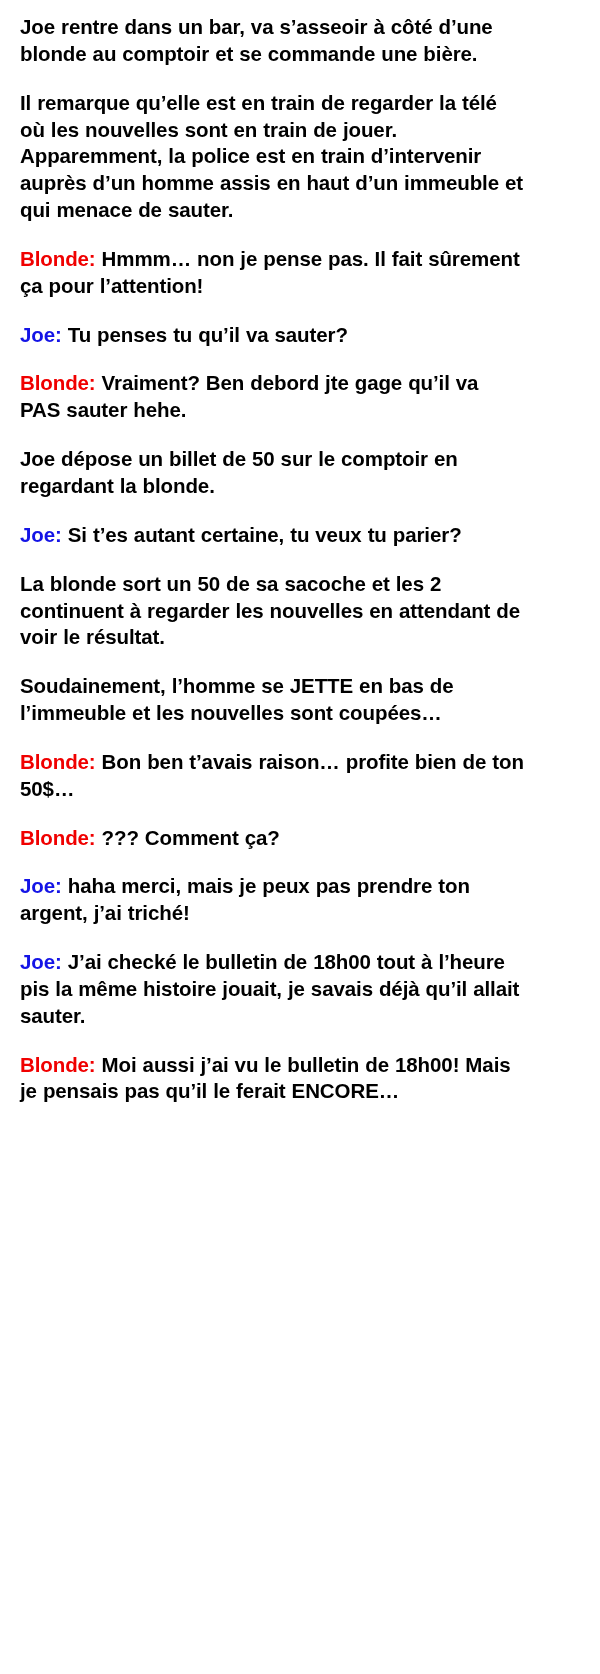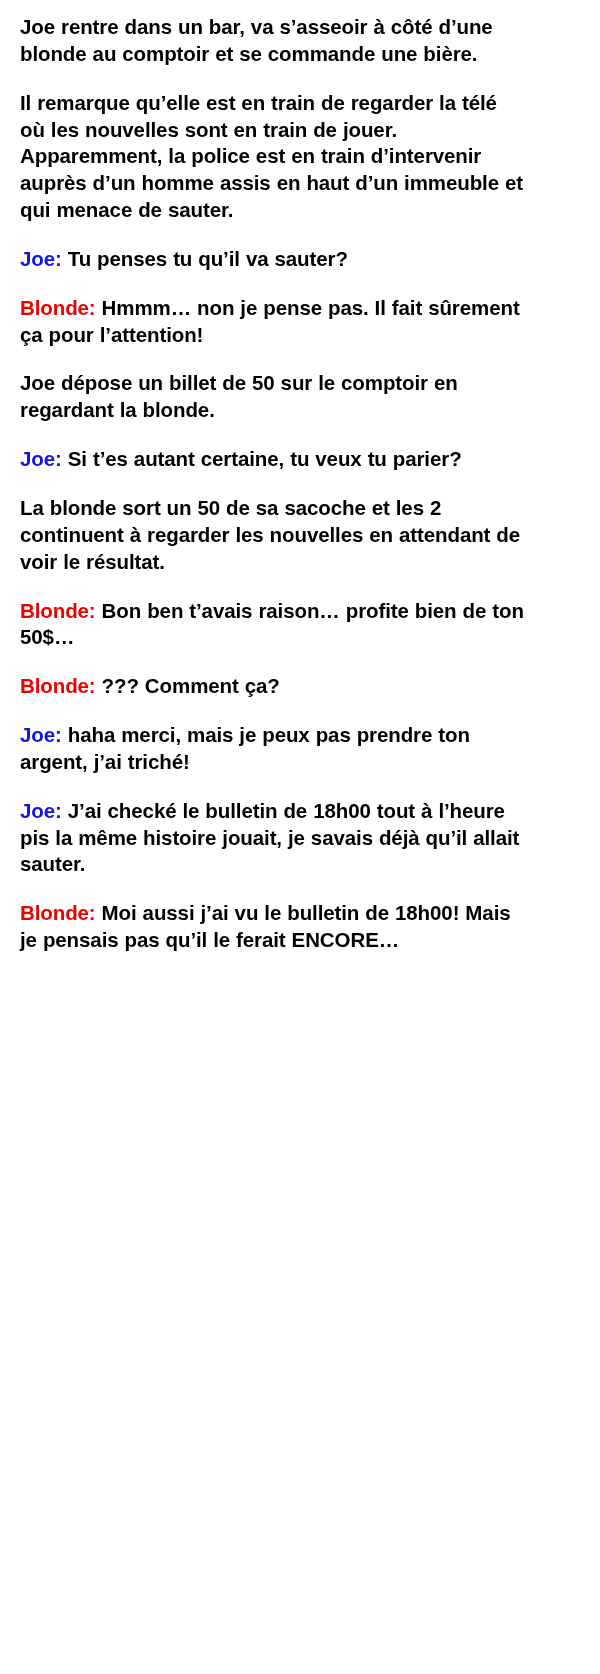--- a/index.html
+++ b/index.html
@@ -43,23 +43,25 @@
     color: #000000;
   }
 </style>
 </head>
 <body>
 
 <div class="joke-sheet">
 
 <p class="para"><span class="line-text">Joe rentre dans un bar, va s’asseoir à côté d’une blonde au comptoir et se commande une bière.</span></p>
     <p class="para"><span class="line-text">Il remarque qu’elle est en train de regarder la télé où les nouvelles sont en train de jouer. Apparemment, la police est en train d’intervenir auprès d’un homme assis en haut d’un immeuble et qui menace de sauter.</span></p>
+    <p class="para"><span class="speaker speaker-blonde">Blonde:</span> <span class="line-text">Hmmm… non je pense pas. Il fait sûrement ça pour l’attention!</span></p>
     <p class="para"><span class="speaker speaker-joe">Joe:</span> <span class="line-text">Tu penses tu qu’il va sauter?</span></p>
-    <p class="para"><span class="speaker speaker-blonde">Blonde:</span> <span class="line-text">Hmmm… non je pense pas. Il fait sûrement ça pour l’attention!</span></p>
+    <p class="para"><span class="speaker speaker-blonde">Blonde:</span> <span class="line-text">Vraiment? Ben debord jte gage qu’il va PAS sauter hehe.</span></p>
     <p class="para"><span class="line-text">Joe dépose un billet de 50 sur le comptoir en regardant la blonde.</span></p>
     <p class="para"><span class="speaker speaker-joe">Joe:</span> <span class="line-text">Si t’es autant certaine, tu veux tu parier?</span></p>
     <p class="para"><span class="line-text">La blonde sort un 50 de sa sacoche et les 2 continuent à regarder les nouvelles en attendant de voir le résultat.</span></p>
+    <p class="para"><span class="line-text">Soudainement, l’homme se JETTE en bas de l’immeuble et les nouvelles sont coupées…</span></p>
     <p class="para"><span class="speaker speaker-blonde">Blonde:</span> <span class="line-text">Bon ben t’avais raison… profite bien de ton 50$…</span></p>
     <p class="para"><span class="speaker speaker-blonde">Blonde:</span> <span class="line-text">??? Comment ça?</span></p>
     <p class="para"><span class="speaker speaker-joe">Joe:</span> <span class="line-text">haha merci, mais je peux pas prendre ton argent, j’ai triché!</span></p>
     <p class="para"><span class="speaker speaker-joe">Joe:</span> <span class="line-text">J’ai checké le bulletin de 18h00 tout à l’heure pis la même histoire jouait, je savais déjà qu’il allait sauter.</span></p>
     <p class="para"><span class="speaker speaker-blonde">Blonde:</span> <span class="line-text">Moi aussi j’ai vu le bulletin de 18h00! Mais je pensais pas qu’il le ferait ENCORE…</span></p>
   </div>
 
 </body></html>

